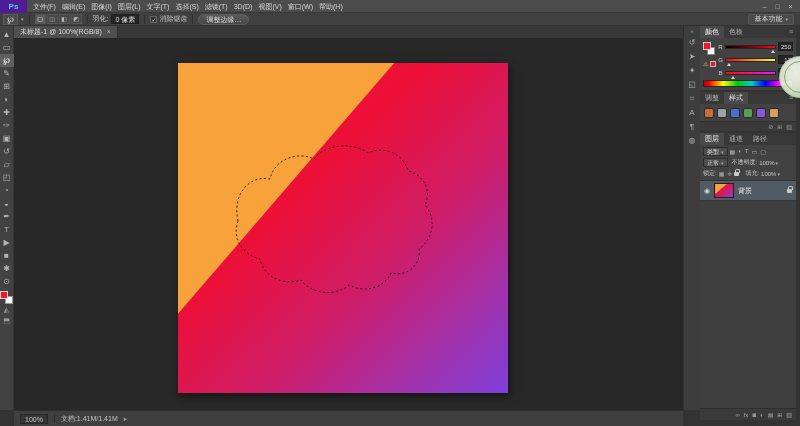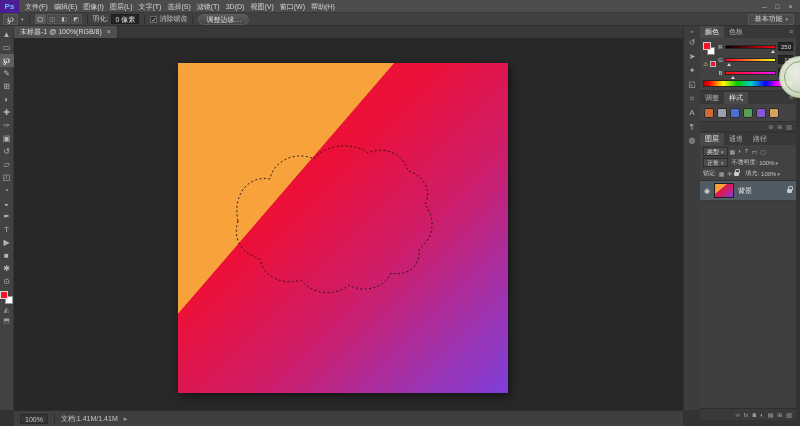--- a/index.html
+++ b/index.html
@@ -3,21 +3,21 @@
 <meta charset="utf-8">
 <style>
   html,body{margin:0;padding:0;}
   body{width:800px;height:426px;position:relative;background:#333333;overflow:hidden;
        font-family:"Liberation Sans",sans-serif;-webkit-font-smoothing:antialiased;}
   *{box-sizing:border-box;}
 
   
   .menubar{position:absolute;left:0;top:0;width:800px;height:13px;background:#4c4c4c;
            border-bottom:1px solid #393939;display:flex;align-items:center;font-size:7px;color:#d6d6d6;}
-  .ps-logo{width:19px;height:13px;background:#4c1d95;color:#5ec3f7;font-size:8px;font-weight:bold;
+  .ps-logo{width:27px;height:13px;background:#4c1d95;color:#5ec3f7;font-size:8px;font-weight:bold;
            display:flex;align-items:center;justify-content:center;margin-right:3px;}
   .menu-item{padding:0 3px;line-height:13px;white-space:nowrap;}
   .win-controls{margin-left:auto;display:flex;padding-right:3px;color:#c0c0c0;}
   .win-btn{width:13px;text-align:center;font-size:7px;line-height:13px;}
 
   
   .optionsbar{position:absolute;left:0;top:13px;width:800px;height:13px;background:#404040;
               border-bottom:1px solid #313131;display:flex;align-items:center;font-size:7px;color:#c9c9c9;
               gap:3px;padding-left:3px;}
   .opt-tool{width:15px;height:11px;border:1px solid #5a5a5a;background:#4b4b4b;text-align:center;

